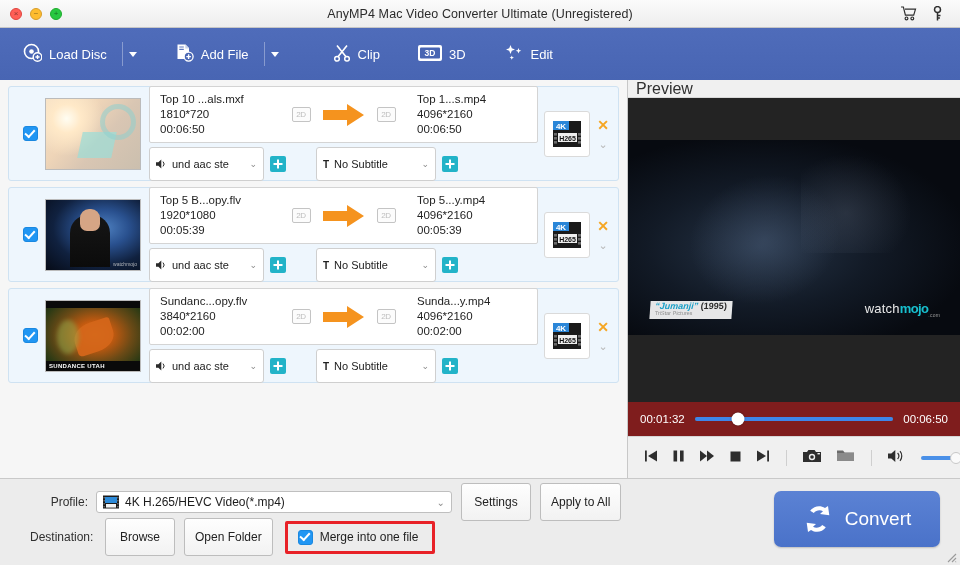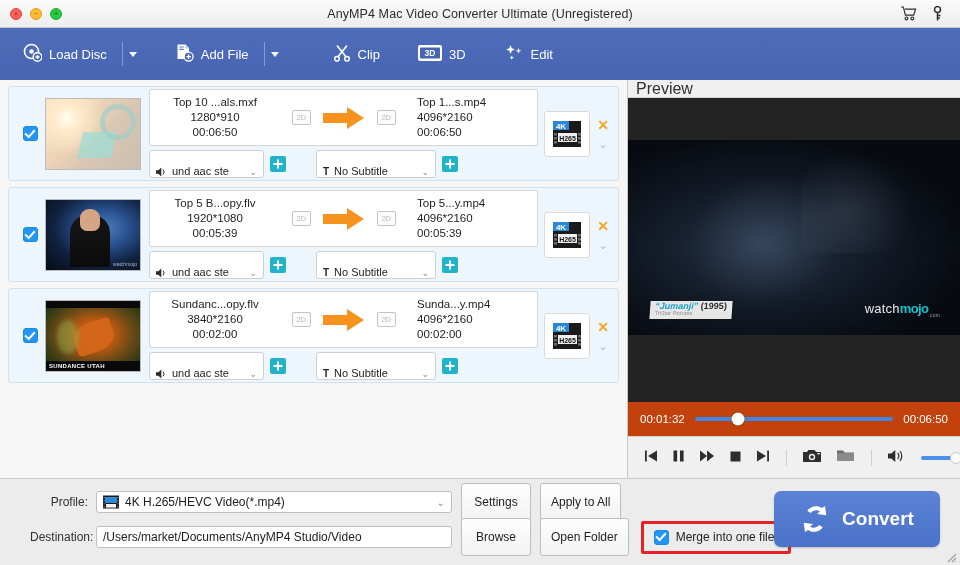--- a/index.html
+++ b/index.html
@@ -115,26 +115,26 @@
     height: 57px; display: flex; align-items: center; padding: 0 10px;
   }
   .meta { font-size: 11.5px; color: #232323; line-height: 15px; white-space: nowrap; }
   .meta .nm { display: block; }
   .badge2d {
     width: 19px; height: 15px; border: 1px solid #c4c4c4; border-radius: 2px;
     color: #bdbdbd; font-size: 8px; display: flex; align-items: center; justify-content: center;
     background: #fcfcfc; flex: 0 0 19px; letter-spacing: -.3px;
   }
   .arrow-col { flex: 1 1 auto; display: flex; align-items: center; justify-content: center; gap: 12px; text-align: right; }
-  .src-col { width: 110px; text-align: center; }
+  .src-col { width: 110px; }
   .dst-col { width: 110px; }
   .selectrow { display: flex; align-items: center; gap: 6px; }
   .sel {
-    height: 28px; background: #fff; border: 1px solid #cfcfcf; border-radius: 3px;
-    display: flex; align-items: flex-end; gap: 5px; padding: 0 6px; font-size: 11px; color: #222;
+    height: 34px; background: #fff; border: 1px solid #cfcfcf; border-radius: 3px;
+    display: flex; align-items: center; gap: 5px; padding: 0 6px; font-size: 11px; color: #222;
   }
   .sel.audio { width: 115px; }
   .sel.sub { width: 120px; margin-left: 24px; }
   .sel .chev { margin-left: auto; color: #8a8a8a; font-size: 9px; }
   .plusbtn {
     width: 16px; height: 16px; background: #22b3c8; border-radius: 2px; position: relative;
     flex: 0 0 16px;
   }
   .plusbtn:before, .plusbtn:after {
     content:""; position:absolute; background:#fff; left:50%; top:50%; transform: translate(-50%,-50%);
@@ -181,21 +181,21 @@
   .ov-tag .t1 b { color: #2a2a2a; font-style: normal; }
   .ov-tag .t2 { font-size: 5.5px; color: #8c8c8c; }
   .ov-logo {
     position: absolute; right: 20px; top: 203px; font-size: 13px; color: #eaeaea;
     letter-spacing: .2px; font-weight: 300;
   }
   .ov-logo b { color: #17c0cf; font-weight: bold; letter-spacing: -.6px; }
   .ov-logo sub { font-size: 5px; color: #9a9a9a; }
 
   .seekbar {
-    flex: 0 0 34px; background: #c2410c; display: flex; align-items: center;
+    flex: 0 0 34px; background: #7f1d1d; display: flex; align-items: center;
     padding: 0 12px; gap: 10px; color: #fff; font-size: 11.5px;
   }
   .track { flex: 1 1 auto; height: 4px; background: #5d5d5d; border-radius: 2px; position: relative; }
   .track .fill { position: absolute; left: 0; top: 0; bottom: 0; background: #3f86e8; border-radius: 2px; }
   .track .knob {
     position: absolute; top: 50%; width: 13px; height: 13px; background: #fff;
     border-radius: 50%; transform: translate(-50%,-50%); box-shadow: 0 0 2px rgba(0,0,0,.5);
   }
   .track .rest { position:absolute; top:0; bottom:0; right:0; background:#3f86e8; border-radius:2px; }
   .ctrlbar {
@@ -240,21 +240,21 @@
   }
   .mcheck:after {
     content:""; width: 4px; height: 8px; border: solid #fff; border-width: 0 2px 2px 0;
     transform: rotate(42deg) translate(-1px,-1px);
   }
   .merge-label { font-size: 12px; color: #1d1d1d; white-space: nowrap; }
   .convert {
     position: absolute; right: 20px; top: 12px; width: 166px; height: 56px;
     background: linear-gradient(#5b82d4, #4a72c9); border-radius: 7px;
     display: flex; align-items: center; justify-content: center; gap: 12px;
-    color: #fff; font-size: 19px; font-weight: bold;
+    color: #fff; font-size: 19px; font-weight: normal;
     box-shadow: 0 1px 2px rgba(0,0,0,.2);
   }
   .grip { position: absolute; right: 3px; bottom: 2px; width: 13px; height: 13px; }
 </style>
 </head>
 <body>
 
 <div class="app">
 
   <div class="titlebar">
@@ -367,21 +367,21 @@
         <div class="row-check">
             <span class="cbox"></span>
           </div>
         <div class="thumb th1">
           <span class="tlabel"></span>
         </div>
         <div class="infoblock">
           <div class="infobox">
             <div class="meta src-col">
               <span class="nm">Top 10 ...als.mxf</span>
-              <span class="nm">1280*910</span>
+              <span class="nm">1810*720</span>
               <span class="nm">00:06:50</span>
             </div>
             <div class="arrow-col">
               <span class="badge2d">2D</span>
               <svg width="42" height="26" viewBox="0 0 42 26">
                   <path d="M0 8h24V2l17 11-17 11v-6H0z" fill="#f5931e"></path>
                 </svg>
               <span class="badge2d">2D</span>
             </div>
             <div class="meta dst-col">
@@ -677,23 +677,20 @@
           </svg>
         <span>4K H.265/HEVC Video(*.mp4)</span>
         <span class="chev">⌄</span>
       </div>
       <div class="btn">Settings</div>
       <div class="btn">Apply to All</div>
     </div>
 
     <div class="brow">
       <span class="blabel">Destination:</span>
-      <div class="ctl dest">
-        <span>/Users/market/Documents/AnyMP4 Studio/Video</span>
-      </div>
       <div class="btn">Browse</div>
       <div class="btn">Open Folder</div>
       <div class="mergewrap">
         <span class="mcheck"></span>
         <span class="merge-label">Merge into one file</span>
       </div>
     </div>
 
     <div class="convert">
       <svg width="30" height="28" viewBox="0 0 30 28">

